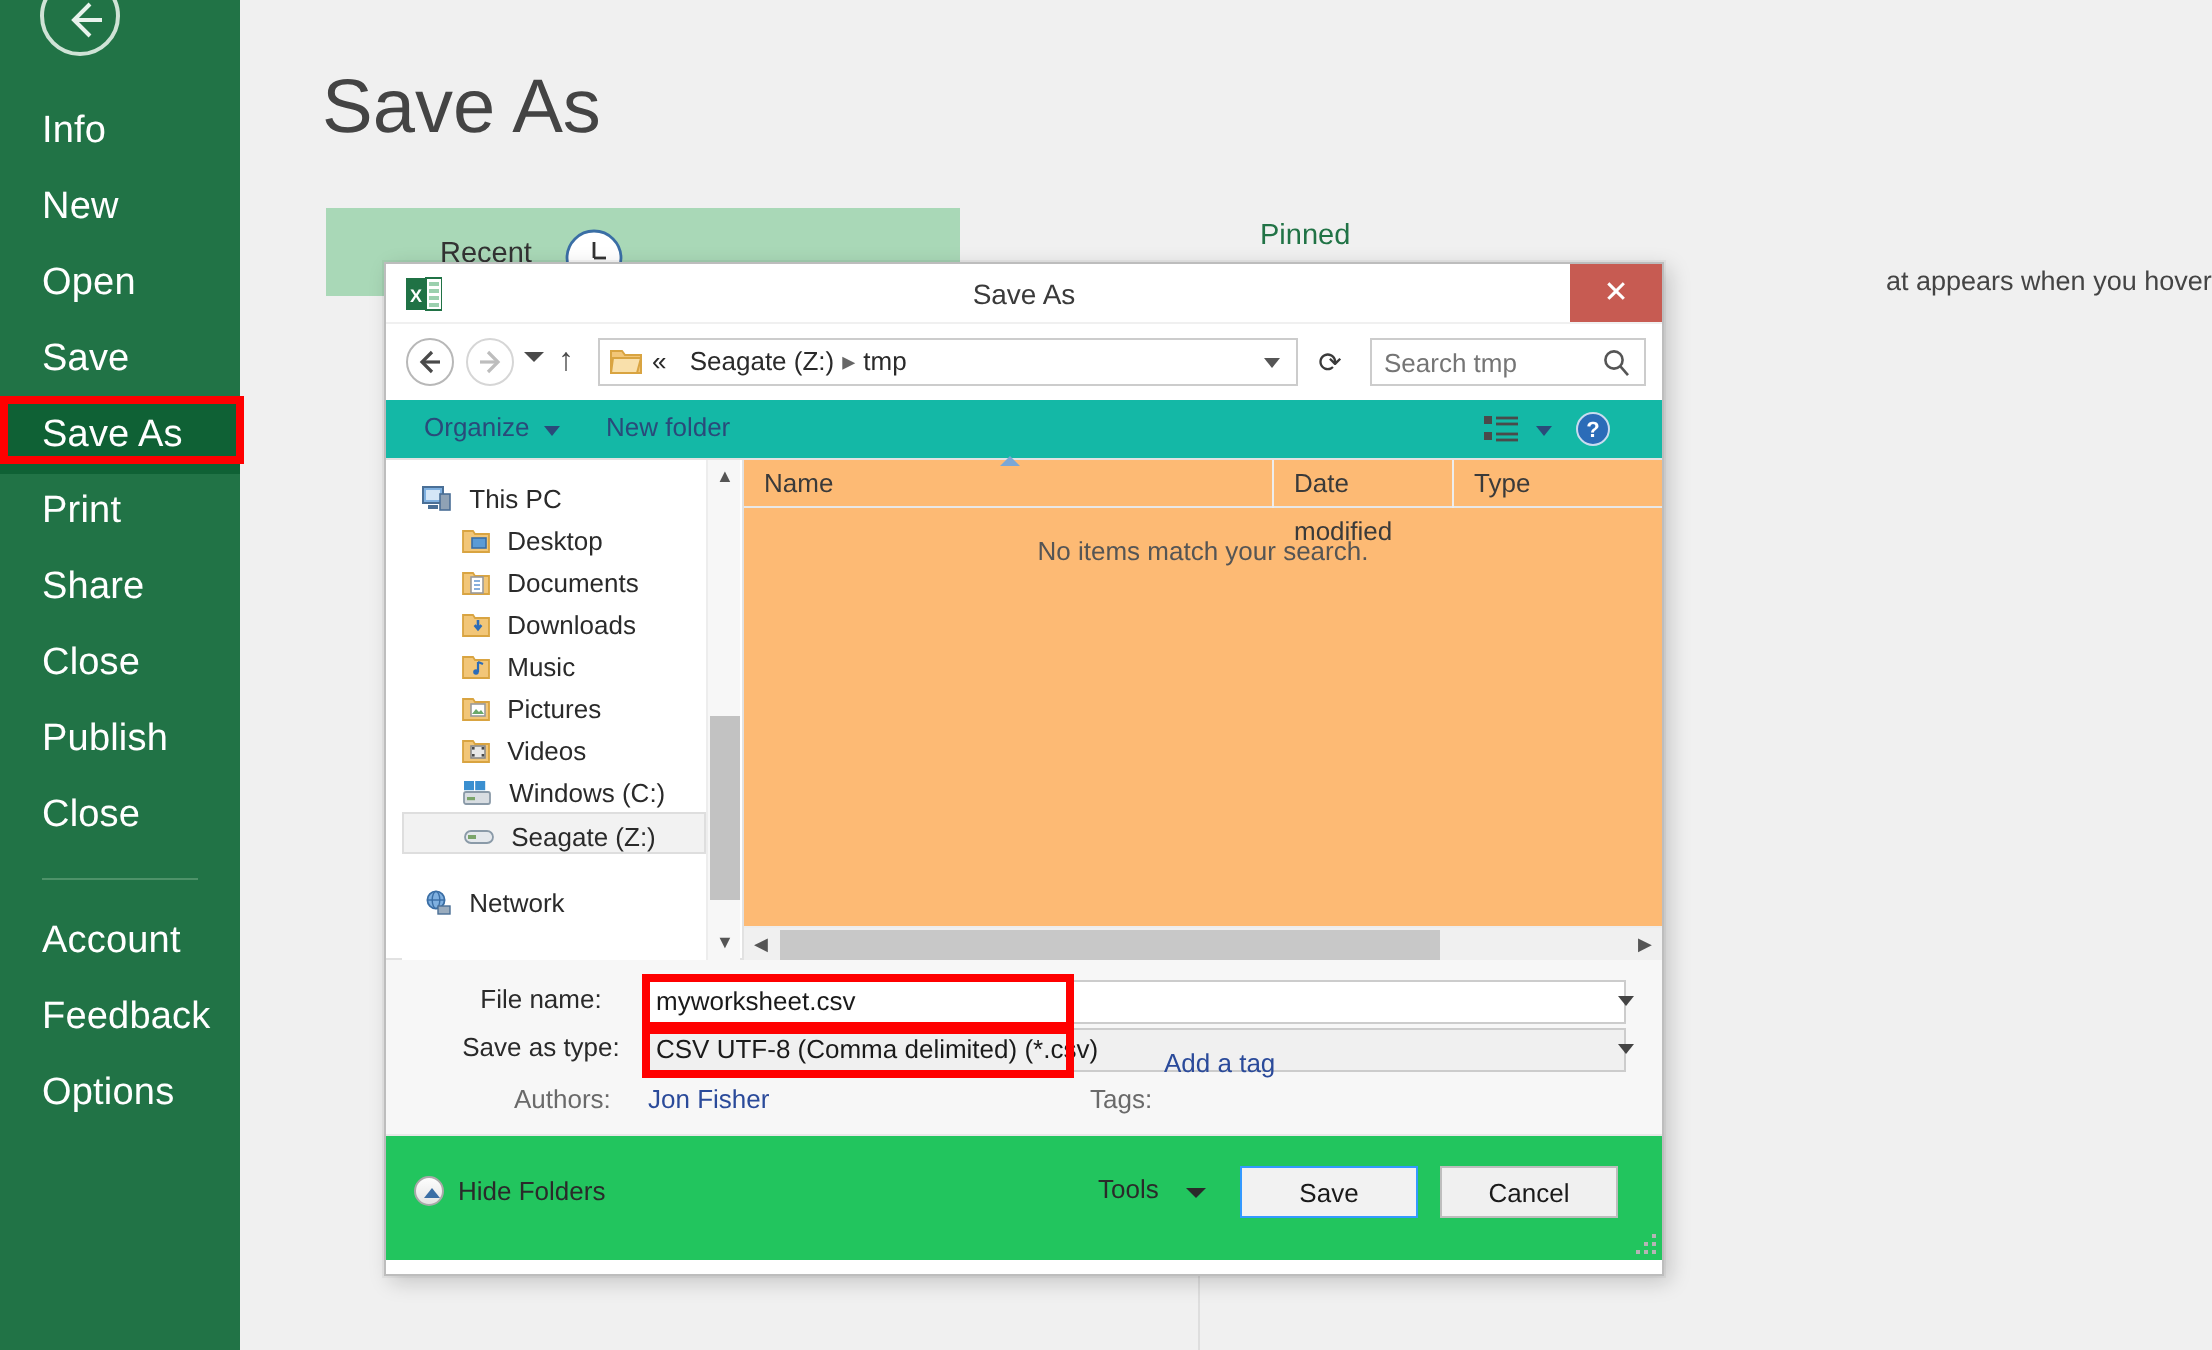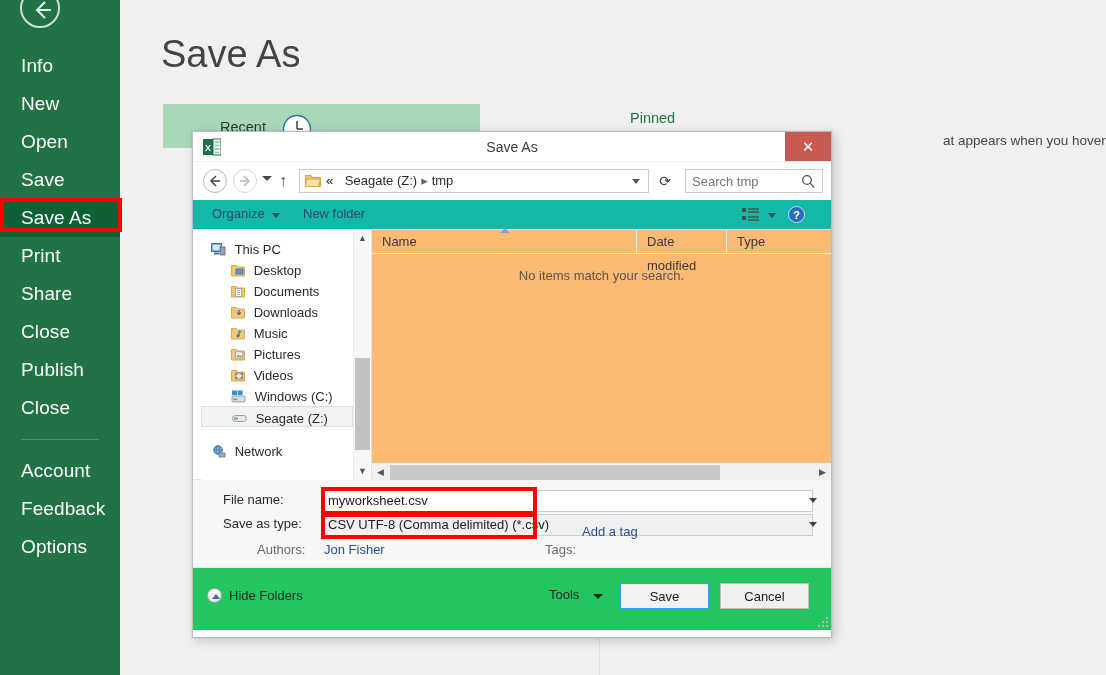--- a/index.html
+++ b/index.html
@@ -224,21 +224,21 @@
   .hs-thumb {
     position: absolute; left: 18px; top: 1px; width: 330px; height: 15px;
     background: #c8c8c8; cursor: pointer;
   }
 
   .dlg-form {
     position: relative; height: 88px; background: #f7f7f7;
     border-bottom: 1px solid #e8e8e8;
   }
   .form-label {
-    position: absolute; font-size: 13px; color: #2a2a2a; text-align: left;
+    position: absolute; font-size: 13px; color: #2a2a2a; text-align: center;
   }
   .form-field {
     position: absolute; left: 130px; width: 490px; height: 22px;
     border: 1px solid #cccccc; background: #fff; font-size: 13px;
     color: #1a1a1a; line-height: 20px; padding-left: 4px;
     font-family: "Liberation Sans", sans-serif;
   }
   .fld-caret {
     position: absolute; right: 7px; top: 8px; width: 0; height: 0;
     border-left: 4px solid transparent; border-right: 4px solid transparent;

